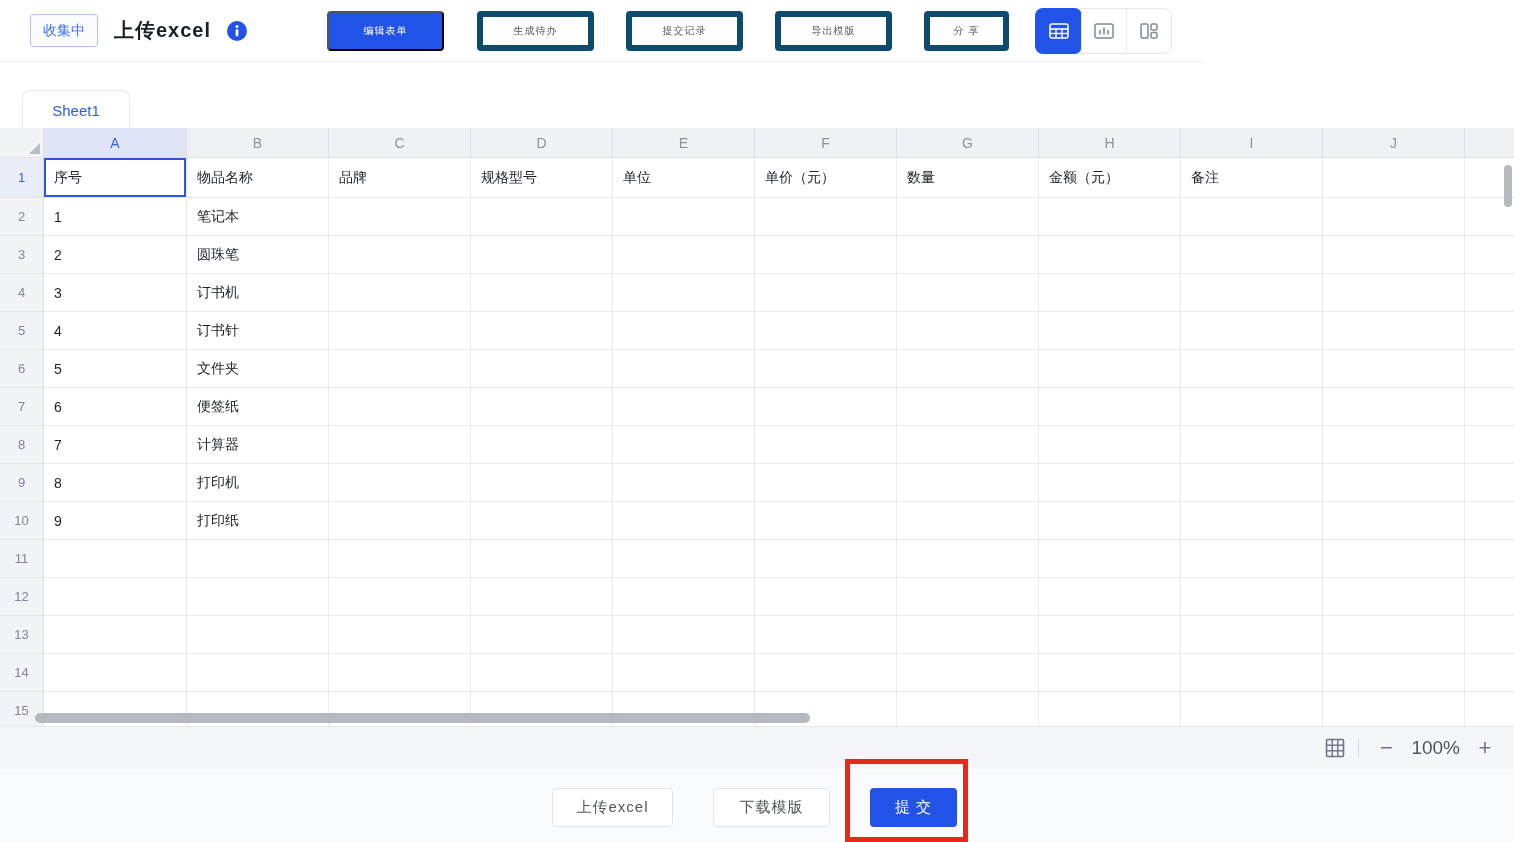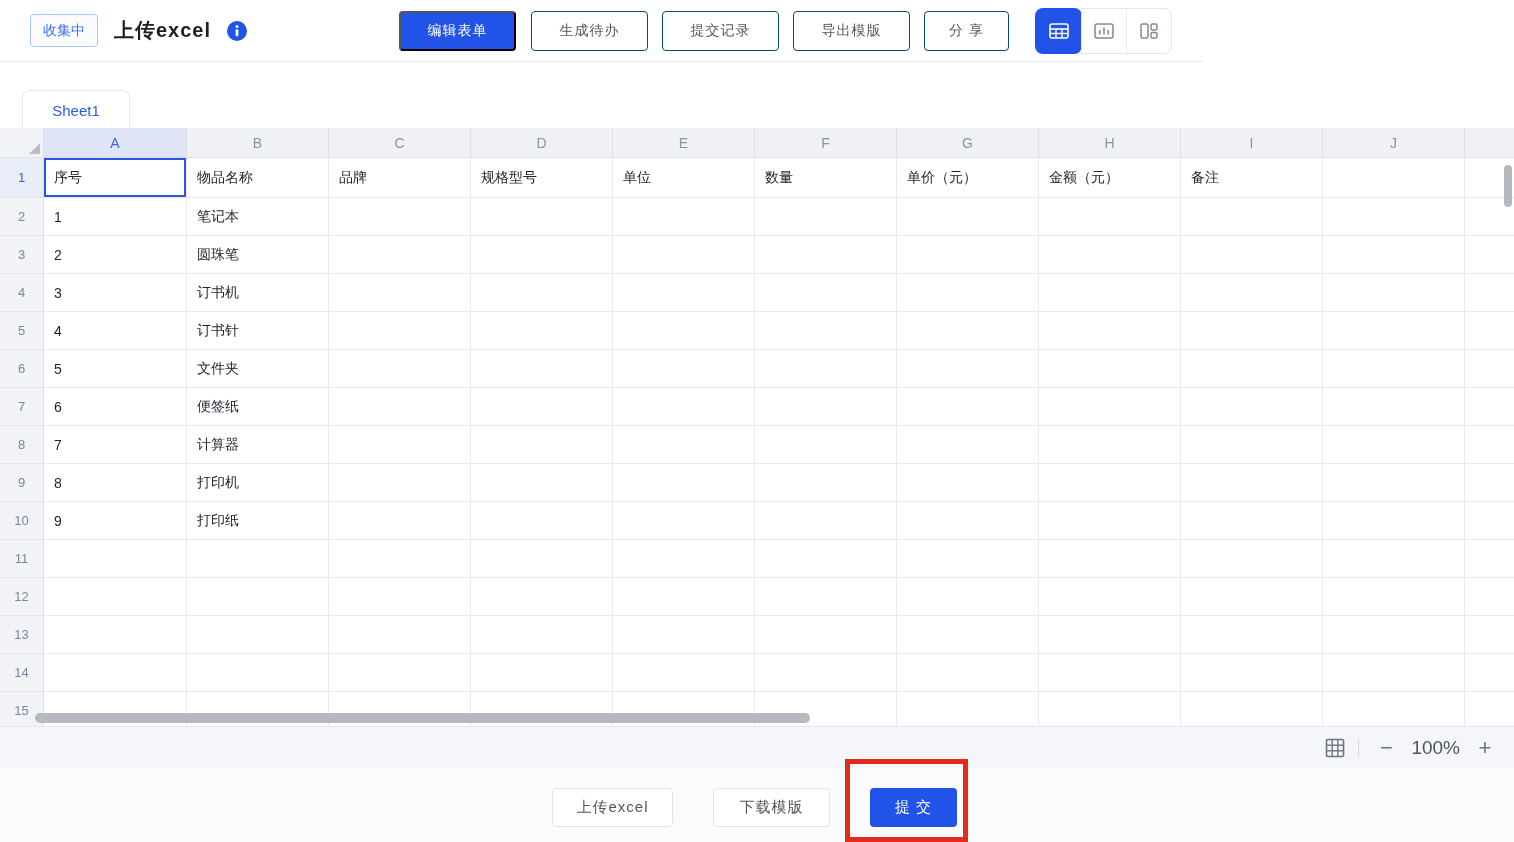--- a/index.html
+++ b/index.html
@@ -21,26 +21,26 @@
     border:1px solid #a9c4fa; border-radius:4px; color:#3f6df2;
     font-size:14px; background:#fafcff; flex:none;
   }
   .doc-title { font-size:20px; font-weight:bold; margin-left:16px; color:#1b1f27; letter-spacing:1px; }
   .info-icon {
     width:20px; height:20px; border-radius:50%; background:#2253e8;
     margin-left:16px; display:flex; align-items:center; justify-content:center; flex:none;
   }
   .topbar .spacer { flex:1; }
   .btn {
-    height:40px; border-radius:4px; font-size:14px; letter-spacing:1px;
+    height:40px; border-radius:4px; font-size:10px; letter-spacing:1px;
     display:flex; align-items:center; justify-content:center;
-    cursor:pointer; user-select:none; flex:none;
+    cursor:pointer; user-select:none; flex:none;margin-left:18px;
   }
   .btn-primary { background:#2253e8; color:#fff; width:117px; margin-right:15px; }
-  .btn-plain   { background:#fff; color:#51565d; border:1px solid #0c4a6e; width:117px; margin-right:14px; }
+  .btn-plain   { background:#fff; color:#51565d; border:6px solid #0c4a6e; width:117px; margin-right:14px; }
   .btn-share   { width:85px; margin-right:26px; }
 
   .view-toggle {
     display:flex; height:46px; border:1px solid #e3e5e9; border-radius:8px; background:#fff;
   }
   .view-seg {
     width:45px; height:46px; margin:-1px 0; display:flex; align-items:center; justify-content:center;
     cursor:pointer;
   }
   .view-seg + .view-seg { border-left:1px solid #e9ebee; }
@@ -194,22 +194,22 @@
         <div class="gcell head colN">J</div>
         <div class="gcell head colFill"></div>
       </div>
       <div class="grid-row r1">
         <div class="gcell rowhead sel-row">1</div>
         <div class="gcell colA sel-cell">序号</div>
         <div class="gcell colN">物品名称</div>
         <div class="gcell colN">品牌</div>
         <div class="gcell colN">规格型号</div>
         <div class="gcell colN">单位</div>
+        <div class="gcell colN">单价（元）</div>
         <div class="gcell colN">数量</div>
-        <div class="gcell colN">单价（元）</div>
         <div class="gcell colN">金额（元）</div>
         <div class="gcell colN">备注</div>
         <div class="gcell colN"></div>
         <div class="gcell colFill"></div>
       </div>
       <div class="grid-row rN">
         <div class="gcell rowhead">2</div>
         <div class="gcell colA">1</div>
         <div class="gcell colN">笔记本</div>
         <div class="gcell colN"></div>

